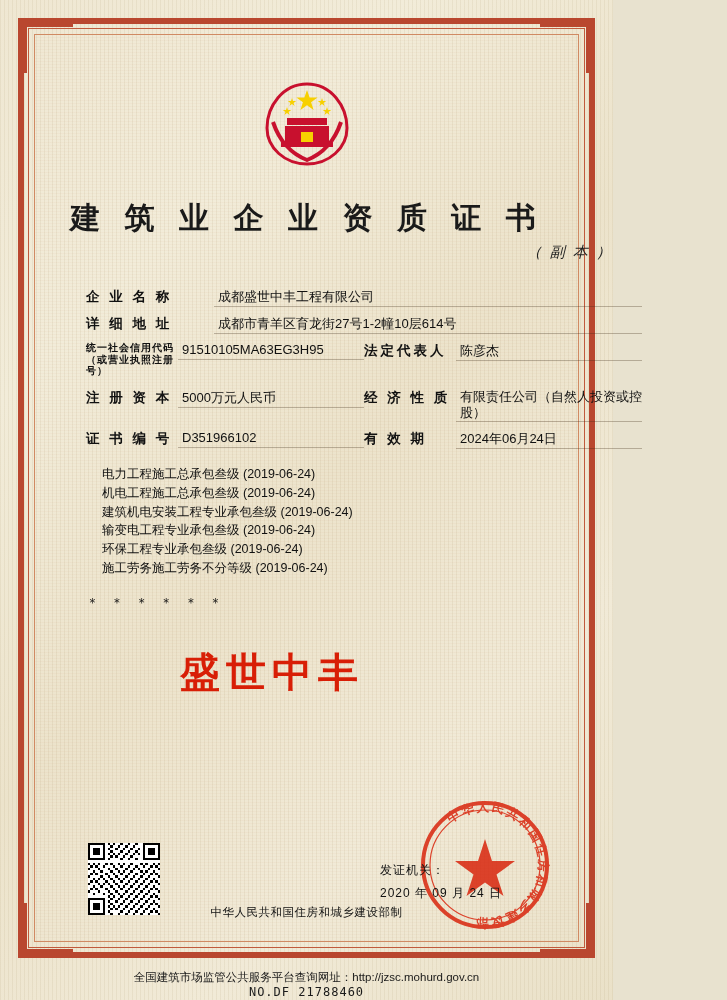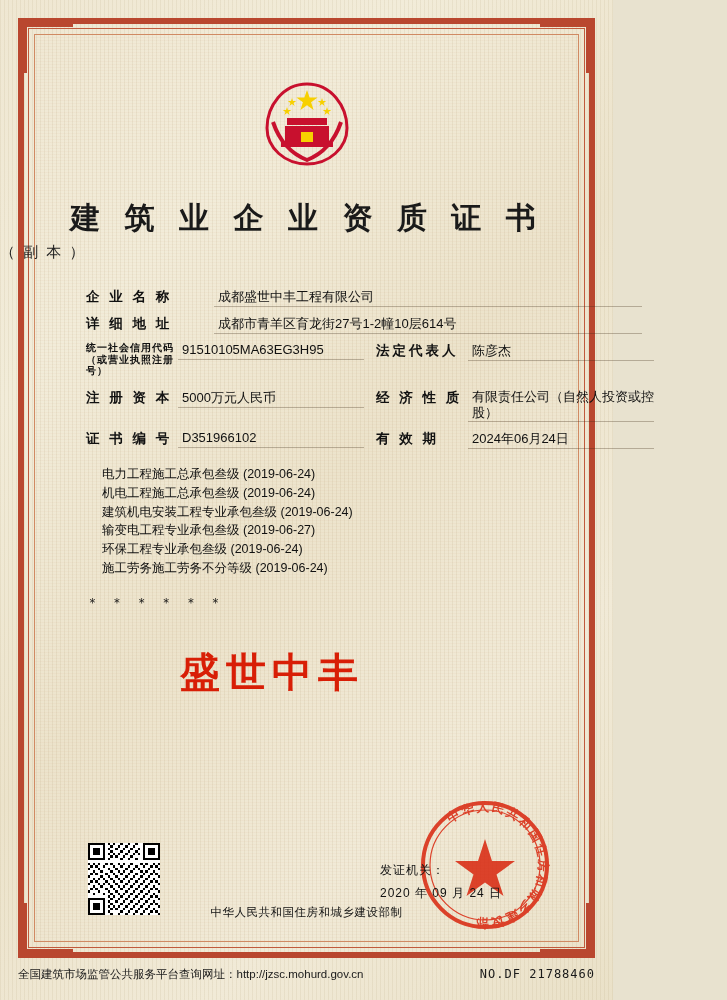--- a/index.html
+++ b/index.html
@@ -52,22 +52,22 @@
 
   .title{
     position:absolute;left:0;right:0;top:198px;
     text-align:center;
     font-family:"DejaVu Sans", sans-serif;
     font-size:30px;font-weight:bold;letter-spacing:7px;
     color:#1a1a1a;
   }
   .subtitle{
     position:absolute;left:0;right:0;top:243px;
-    text-align:left;
-    font-size:15px;color:#222;letter-spacing:2px;
+    text-align:right;
+    font-size:15px;color:#222;letter-spacing:2px;font-style:italic;
   }
 
   
   .fields{
     position:absolute;left:86px;top:288px;width:556px;
     font-size:13px;color:#111;
   }
   .row{display:flex;align-items:flex-start;margin-bottom:8px;gap:36px;}
   .lbl{
     width:92px;flex:0 0 92px;
@@ -78,21 +78,21 @@
   }
   .lbl.narrow{letter-spacing:1px;font-size:10px;font-weight:bold;line-height:1.15;}
   .val{
     flex:1;
     border-bottom:1px solid rgba(60,40,20,0.30);
     padding-left:4px;
     min-height:17px;
     font-size:13px;
     color:#111;
   }
-  .two-col{display:flex;gap:12px;}
+  .two-col{display:flex;gap:0;}
   .two-col .half{display:flex;flex:0 0 50%;align-items:flex-start;}
   .two-col .half .lbl{width:92px;flex:0 0 92px;}
   .two-col .half .val{flex:1;}
   .val.multiline{line-height:1.25;}
 
   .qual-title{
     margin-top:10px;margin-bottom:3px;
     font-weight:bold;letter-spacing:2px;font-size:13px;color:#111;
   }
   .qual-list{margin:16px;padding:0;list-style:none;}
@@ -127,24 +127,24 @@
 
   
   .seal{
     position:absolute;left:415px;top:795px;width:140px;height:140px;
     opacity:0.82;
   }
   .seal svg{display:block;}
 
   
   .footer{
-    position:absolute;left:0;right:0;bottom:13px;height:26px;
+    position:absolute;left:0;right:0;bottom:4px;height:26px;
     display:flex;align-items:center;justify-content:space-between;
     padding:0 18px;box-sizing:border-box;
-    font-size:11.5px;color:#1a1a1a;
+    font-size:11.5px;color:#1a1a1a;flex-direction:column;
   }
   .footer .site{letter-spacing:0px;}
   .footer .no{font-family:"DejaVu Sans Mono", monospace;letter-spacing:1px;font-size:12px;}
 </style>
 </head>
 <body>
 
 <div id="cert">
 
   <div class="frame-outer"></div>
@@ -223,21 +223,21 @@
       <div class="half">
         <div class="lbl">有 效 期</div>
         <div class="val">2024年06月24日</div>
       </div>
     </div>
 
     <ul class="qual-list">
       <li>电力工程施工总承包叁级 (2019-06-24)</li>
       <li>机电工程施工总承包叁级 (2019-06-24)</li>
       <li>建筑机电安装工程专业承包叁级 (2019-06-24)</li>
-      <li>输变电工程专业承包叁级 (2019-06-27)</li>
+      <li>输变电工程专业承包叁级 (2019-06-24)</li>
       <li>环保工程专业承包叁级 (2019-06-24)</li>
       <li>施工劳务施工劳务不分等级 (2019-06-24)</li>
     </ul>
     <div class="stars">＊ ＊ ＊ ＊ ＊ ＊</div>
   </div>
 
   <div class="redmark">盛世中丰</div>
 
   <div class="qr">
     <svg width="72" height="72" viewBox="0 0 29 29" shape-rendering="crispEdges" xmlns="http://www.w3.org/2000/svg">

